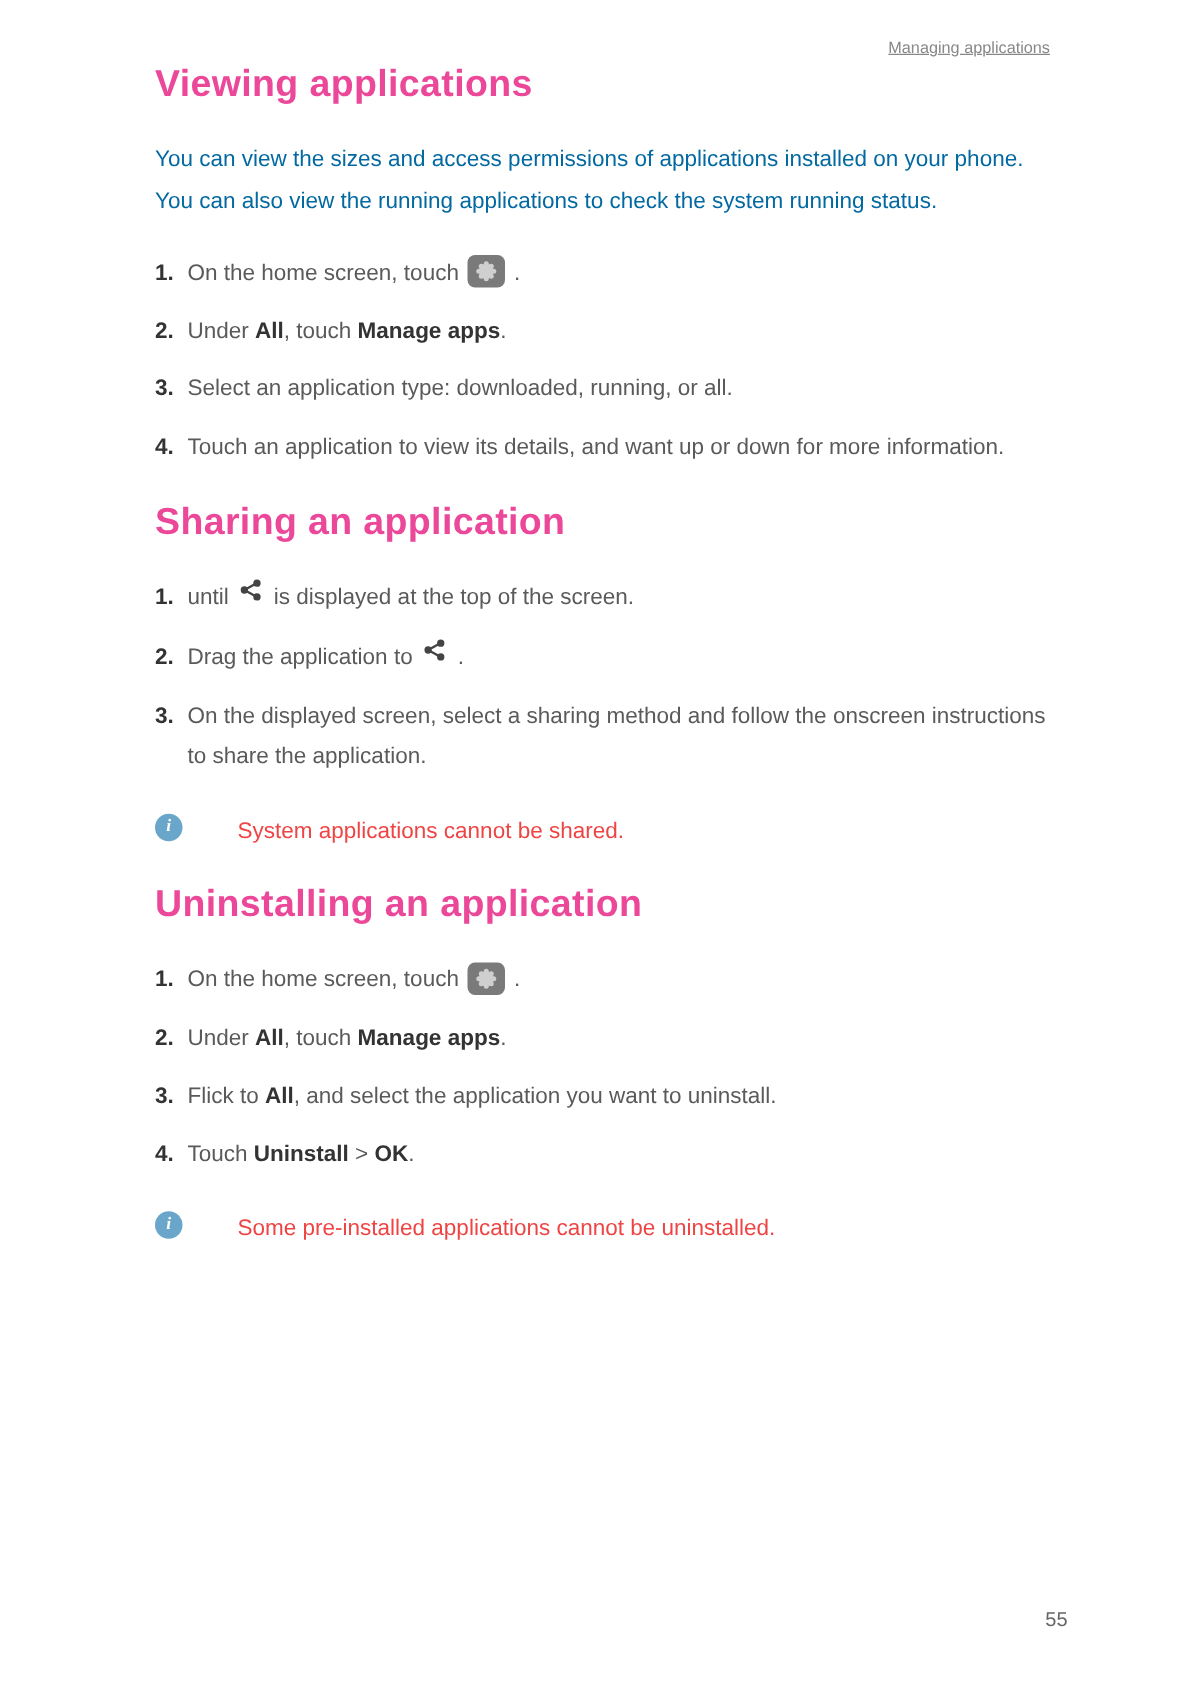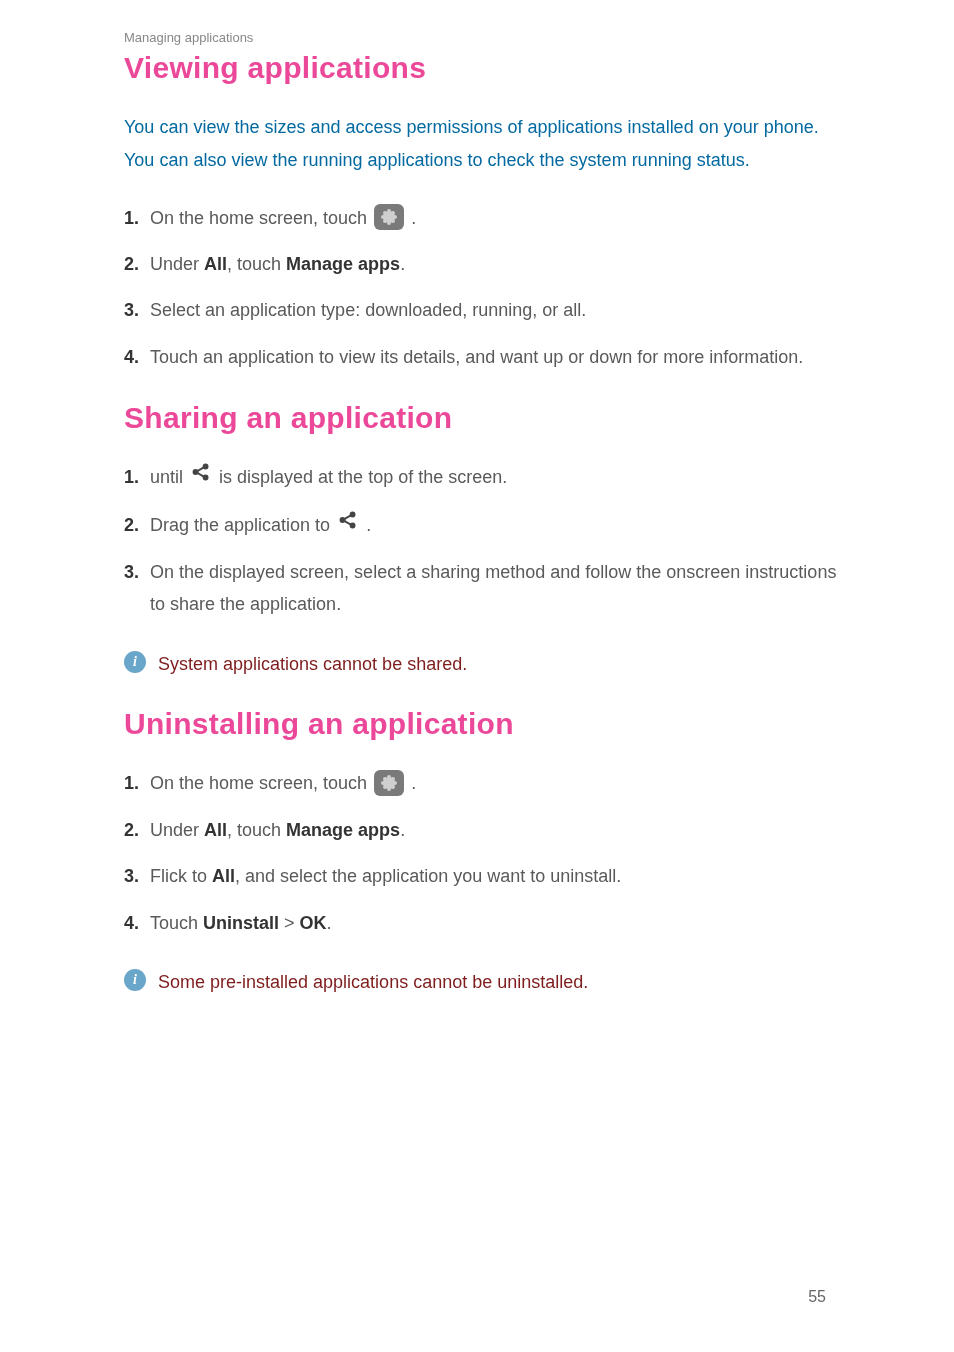--- a/index.html
+++ b/index.html
@@ -11,23 +11,25 @@
     color: #555;
   }
   .page {
     width: 954px;
     min-height: 1352px;
     box-sizing: border-box;
     padding: 30px 114px 40px 124px;
     position: relative;
   }
   .header-right {
+    text-align: right;
     font-size: 13px;
     color: #888;
     margin-bottom: 6px;
+    text-decoration: underline;
   }
   h1.section-title {
     color: #ec4899;
     font-size: 30px;
     font-weight: 700;
     margin: 4px 0 26px 0;
     letter-spacing: 0.3px;
   }
   p.intro {
     color: #0369a1;
@@ -116,27 +118,28 @@
     font-weight: 700;
     font-family: Georgia, serif;
     font-style: italic;
     font-size: 14px;
     line-height: 22px;
     text-align: center;
     margin-top: 2px;
   }
   .note-text {
     font-size: 18px;
-    color: #7f1d1d;
+    color: #ef4444;
     line-height: 1.7;
+    margin-left: 32px;
   }
   .page-number {
     position: absolute;
     bottom: 46px;
-    right: 128px;
+    right: 100px;
     font-size: 16px;
     color: #666;
   }
 </style>
 </head>
 <body>
 
 <div class="page">
 
   <div class="header-right">Managing applications</div>

